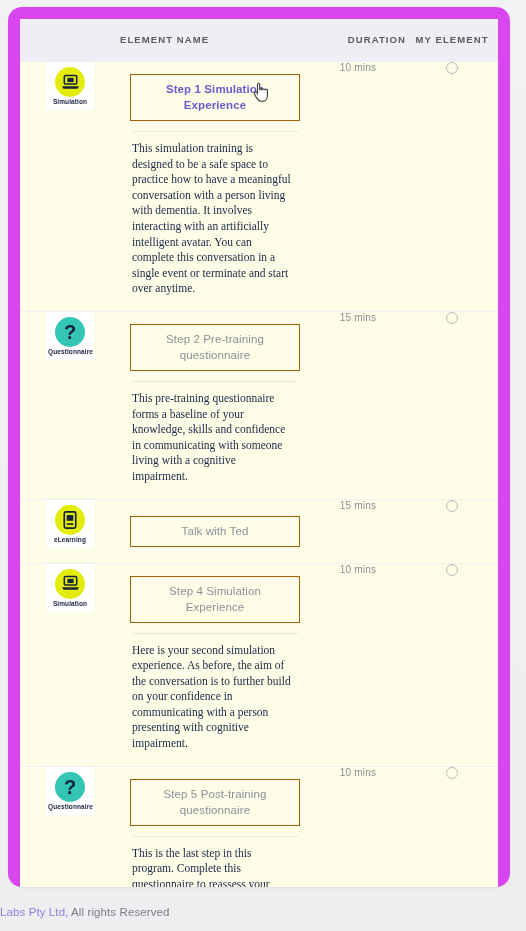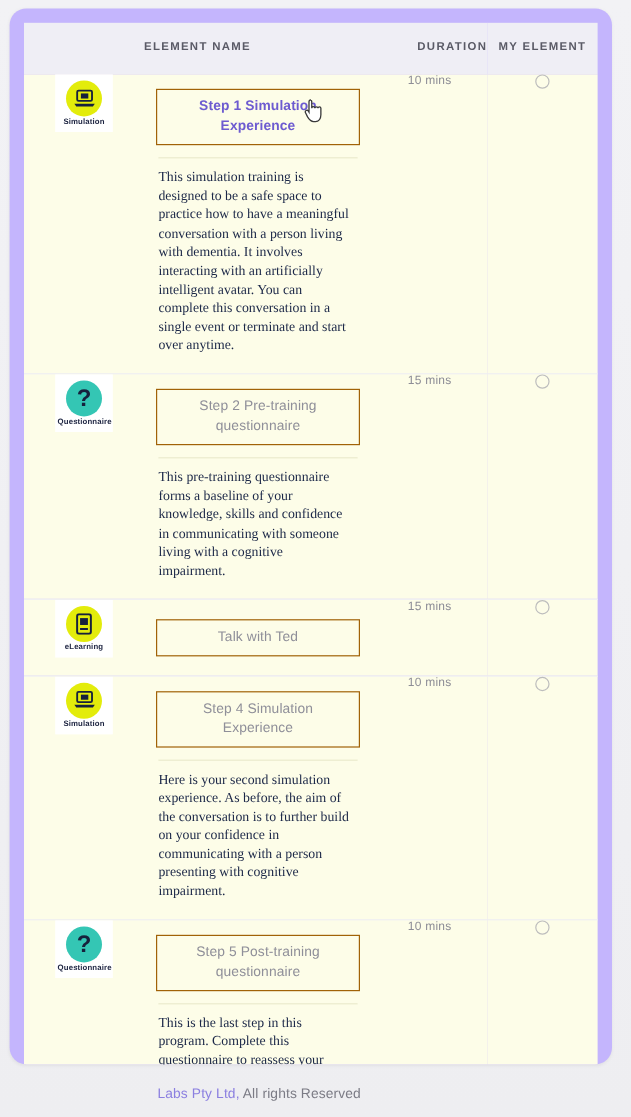--- a/index.html
+++ b/index.html
@@ -17,21 +17,21 @@
     position: absolute;
     inset: 0;
     background: linear-gradient(180deg,#f2f2f5 0%,#eeeef1 100%);
   }
   .card {
     position: absolute;
     left: 8px;
     top: 7px;
     width: 502px;
     height: 880px;
-    background: #c4b5fd;
+    background: #d946ef;
     border-radius: 14px;
     box-shadow: 0 1px 3px rgba(0,0,0,0.06);
     overflow: hidden;
   }
   .table {
     position: absolute;
     left: 12px;
     top: 12px;
     width: 478px;
     border-collapse: collapse;
@@ -140,21 +140,20 @@
     display: inline-block;
   }
   .footer {
     position: absolute;
     left: 0; top: 906px;
     width: 432px;
     font-size: 11.5px;
     color: #7b7b85;
     letter-spacing: 0.1px;
     white-space: nowrap;
-    text-align: center;
   }
   .footer .brand { color: #8b7fe0; }
   .cursor {
     position: absolute;
     left: 253px; top: 82px;
     width: 18px; height: 22px;
     pointer-events: none;
   }
 </style>
 </head>

